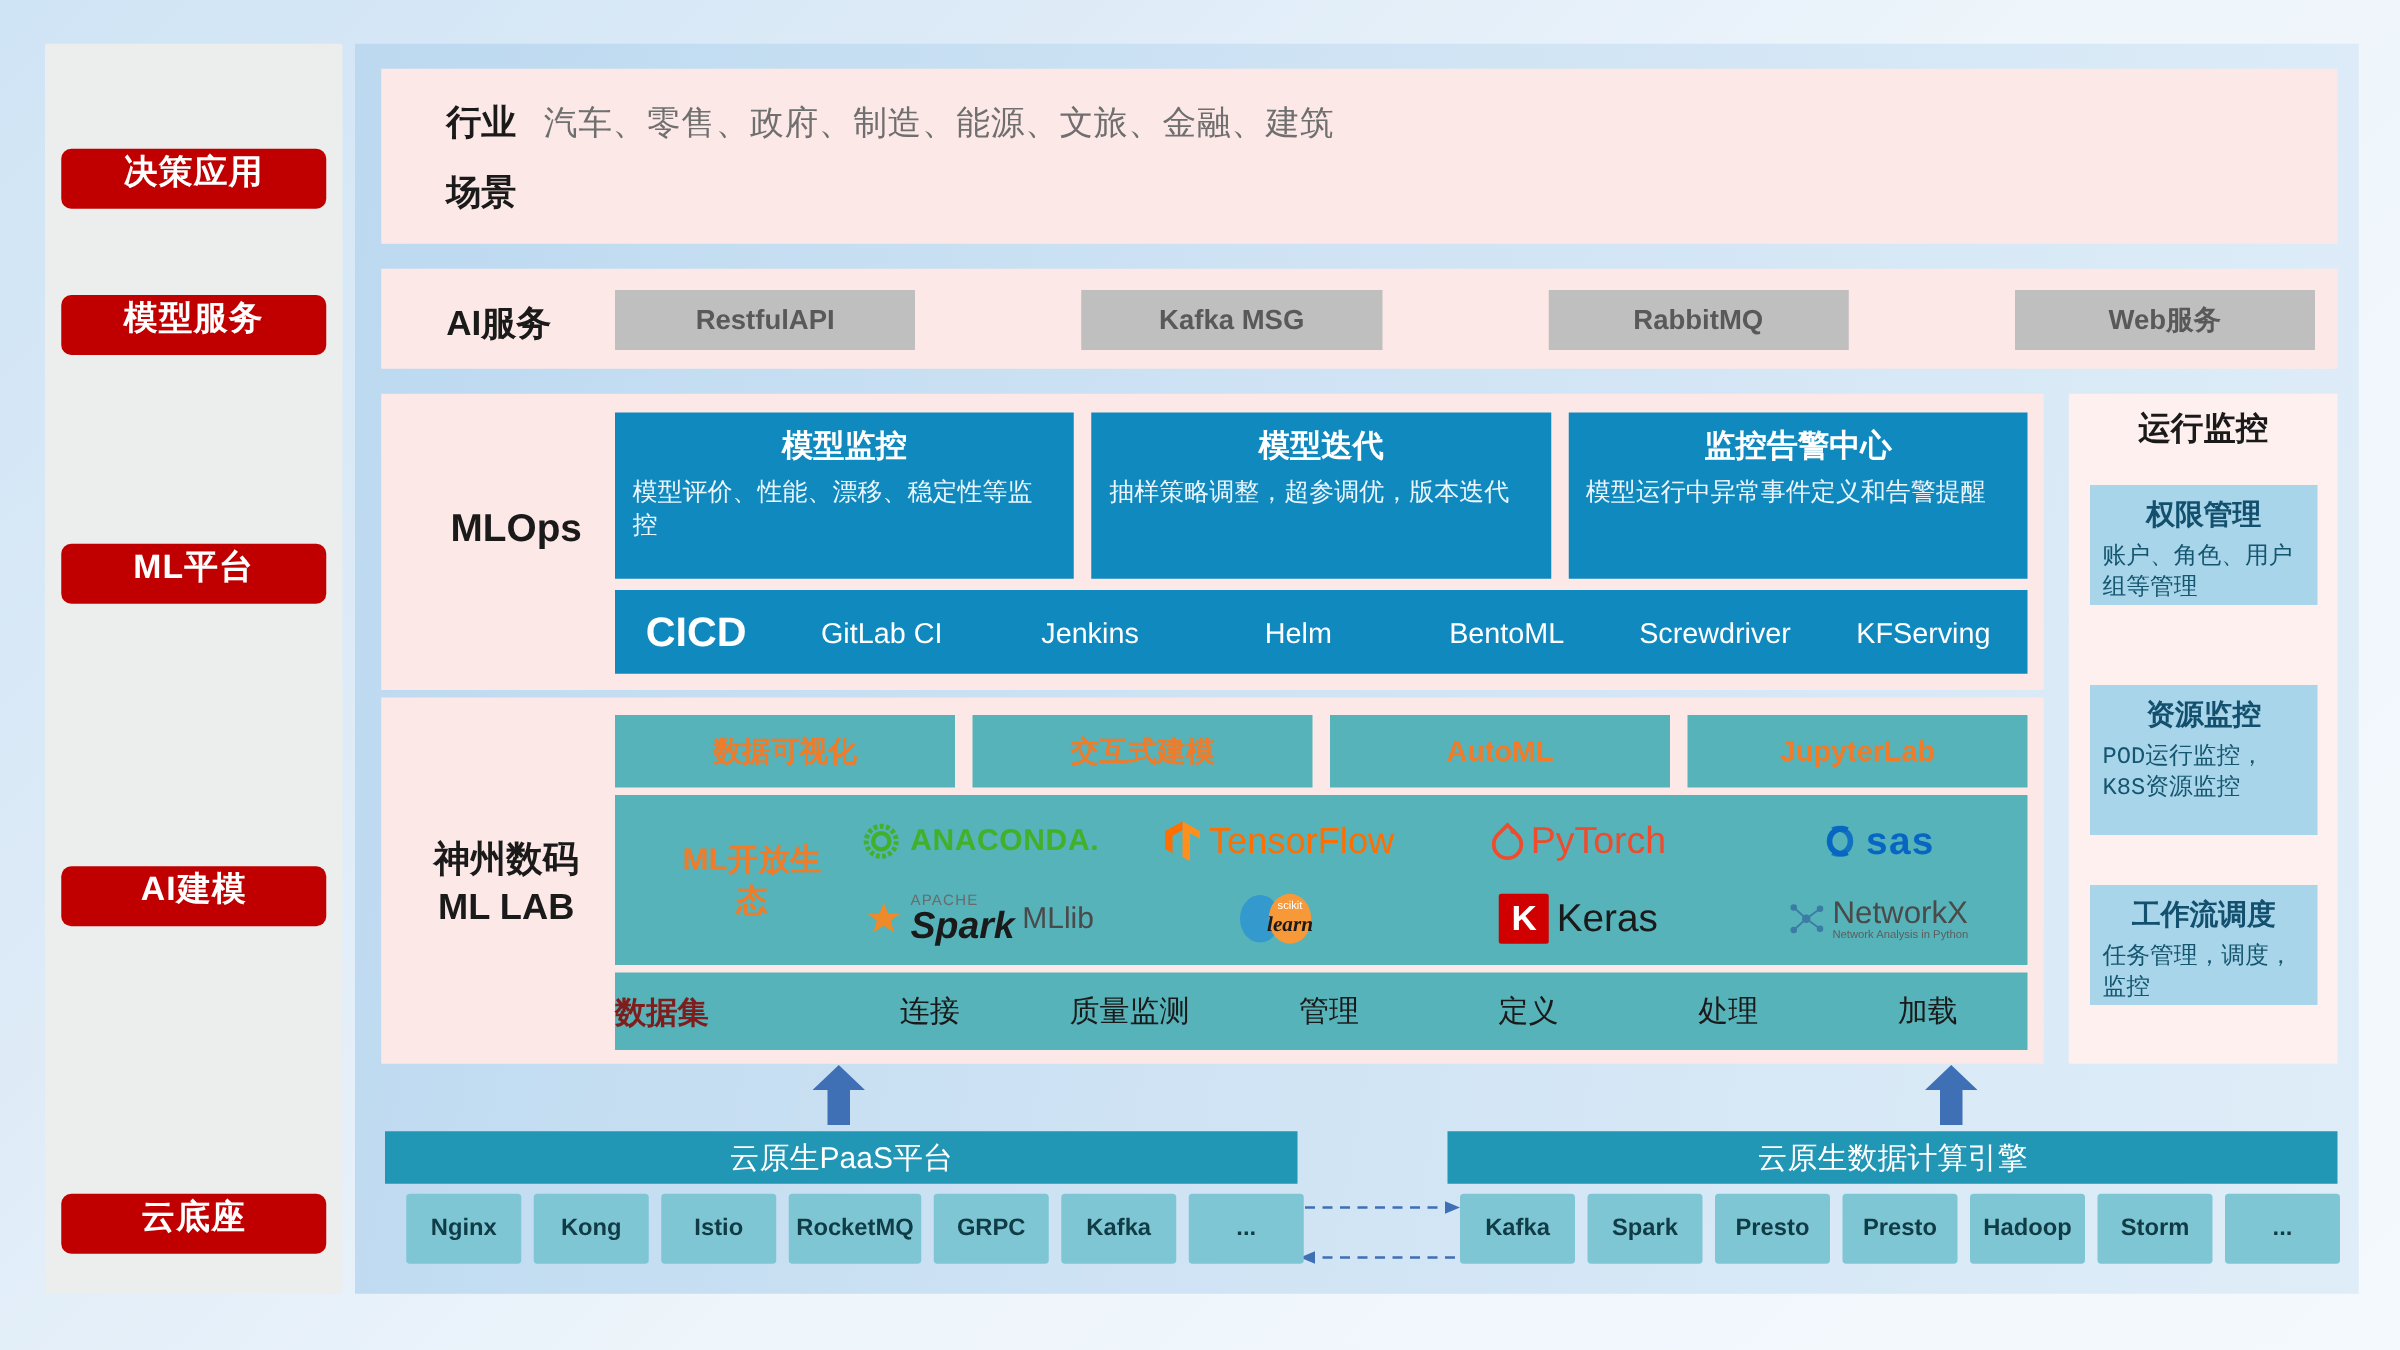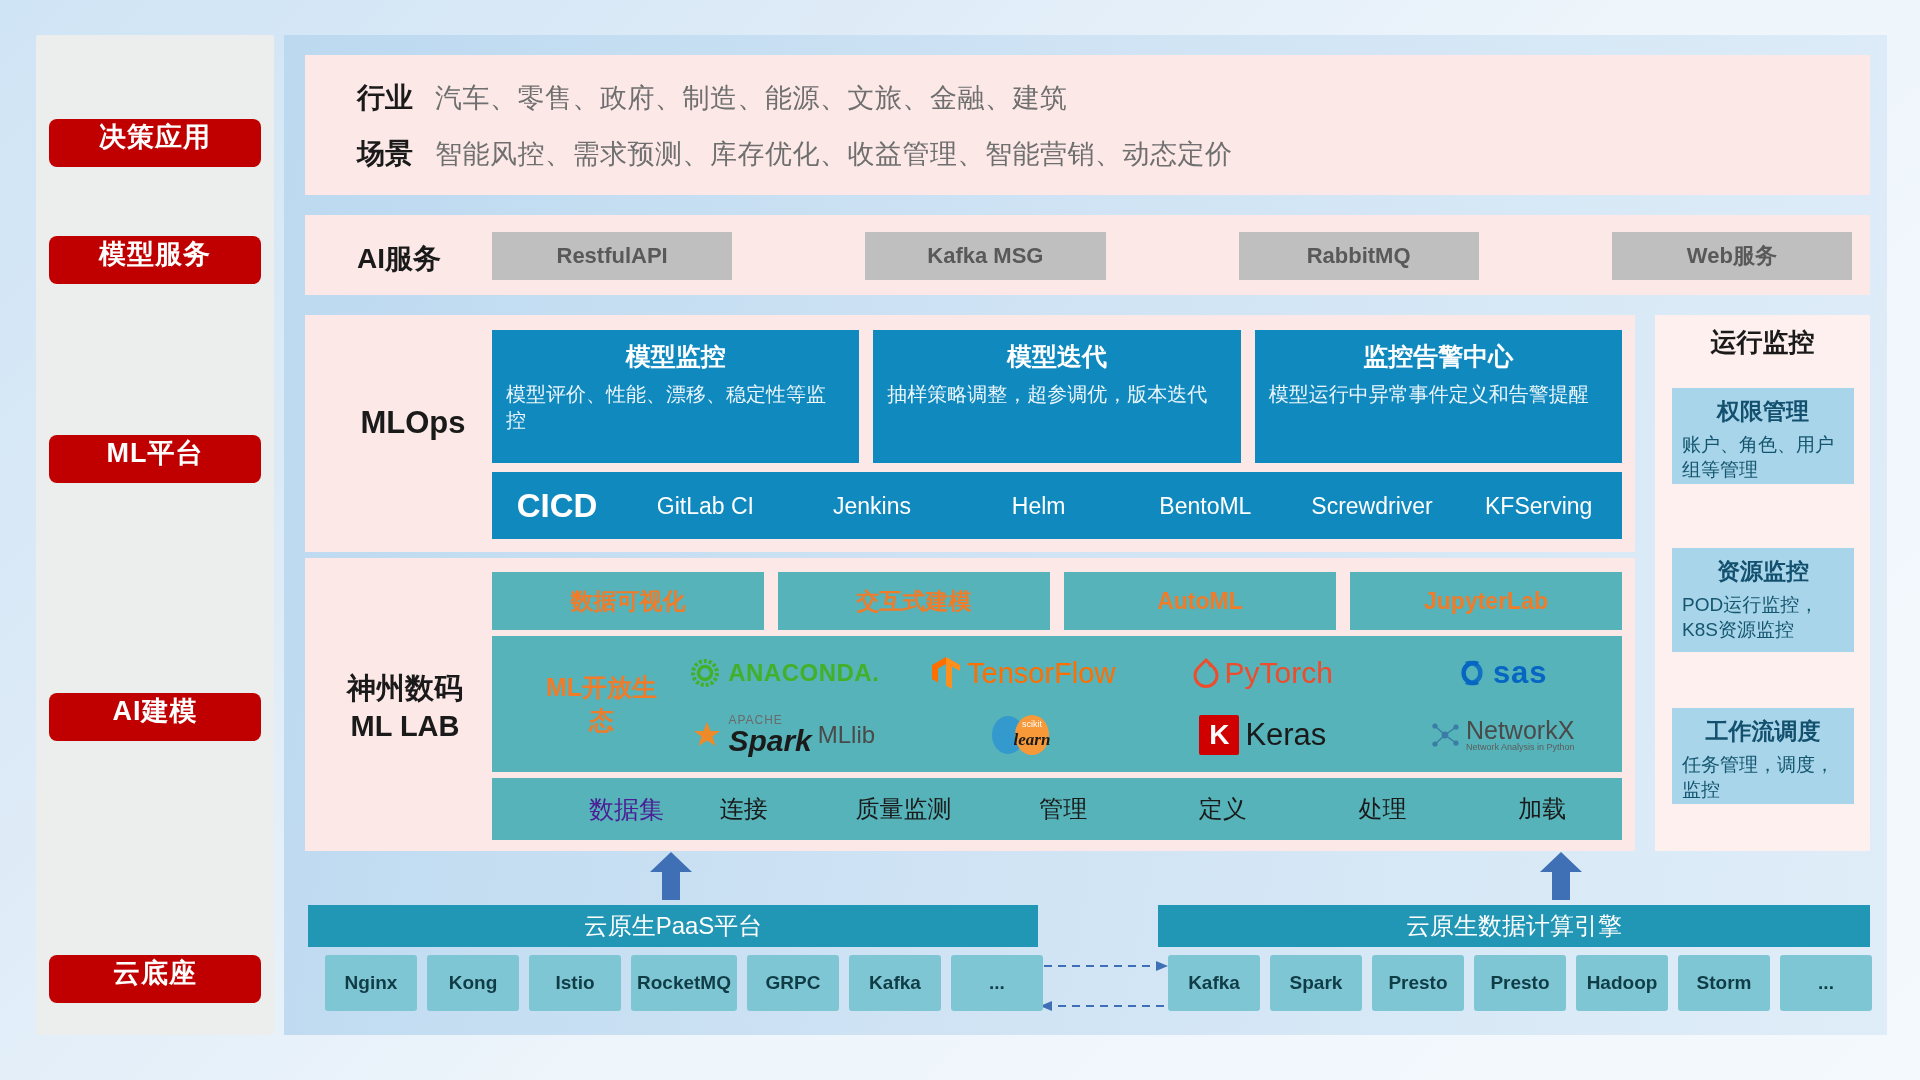--- a/index.html
+++ b/index.html
@@ -125,37 +125,37 @@
   }
   .eco-grid { flex: 1; display: grid; grid-template-columns: repeat(4,1fr); grid-template-rows: 1fr 1fr; align-items: center; }
   .logo { display: flex; align-items: center; justify-content: center; gap: 6px; height: 62px; }
   .logo .txt { font-size: 27px; }
 
   #ds-bar {
     position: absolute; left: 492px; top: 778px; width: 1130px; height: 62px;
     background: #55b3b9; display: flex; align-items: center;
   }
   #ds-bar .ds-title {
-    flex: 0 0 172px; color: #4c1d95; font-weight: normal; font-size: 25px; text-align: right;
+    flex: 0 0 172px; color: #7f1d1d; font-weight: bold; font-size: 25px; text-align: left;
   }
   .ds-item { flex: 1; text-align: center; font-size: 24px; color: #1a1a1a; }
 
   
   #rp-title {
     position: absolute; left: 1655px; top: 325px; width: 215px;
     text-align: center; font-weight: bold; font-size: 26px; color: #1a1a1a;
   }
   .rp-card {
     position: absolute; left: 1672px; width: 182px; background: #a9d5ea;
     padding: 8px 10px 0 10px; overflow: hidden;
   }
   .rp-card .t { font-size: 23px; font-weight: bold; color: #12506e; text-align: center; margin-bottom: 6px; }
   .rp-card .d { font-size: 19px; color: #14566f; line-height: 1.3; }
   #rp0 { top: 388px; height: 96px; }
-  #rp1 { top: 548px; height: 104px; }
+  #rp1 { top: 548px; height: 120px; font-family: Liberation Mono, monospace; }
   #rp2 { top: 708px; height: 96px; }
 
   
   .cb-bar {
     position: absolute; height: 42px; background: #2196b5;
     color: #fff; font-size: 24px; display: flex; align-items: center; justify-content: center;
   }
   #cb-left  { left: 308px;  top: 905px; width: 730px; }
   #cb-right { left: 1158px; top: 905px; width: 712px; }
 
@@ -203,21 +203,20 @@
     </div>
   </div>
 
   <div class="panel" id="panel-apps"></div>
   <div class="row2" id="apps-r0">
     <div class="r-label">行业</div>
     <div class="r-vals">汽车、零售、政府、制造、能源、文旅、金融、建筑</div>
   </div>
   <div class="row2" id="apps-r1">
     <div class="r-label">场景</div>
-    <div class="r-vals">智能风控、需求预测、库存优化、收益管理、智能营销、动态定价</div>
   </div>
 
   <div class="panel" id="panel-service"></div>
   <div id="svc-label">AI服务</div>
   <div id="svc-chips">
     <div class="svc-chip">RestfulAPI</div>
     <div class="svc-chip">Kafka MSG</div>
     <div class="svc-chip">RabbitMQ</div>
     <div class="svc-chip">Web服务</div>
   </div>

